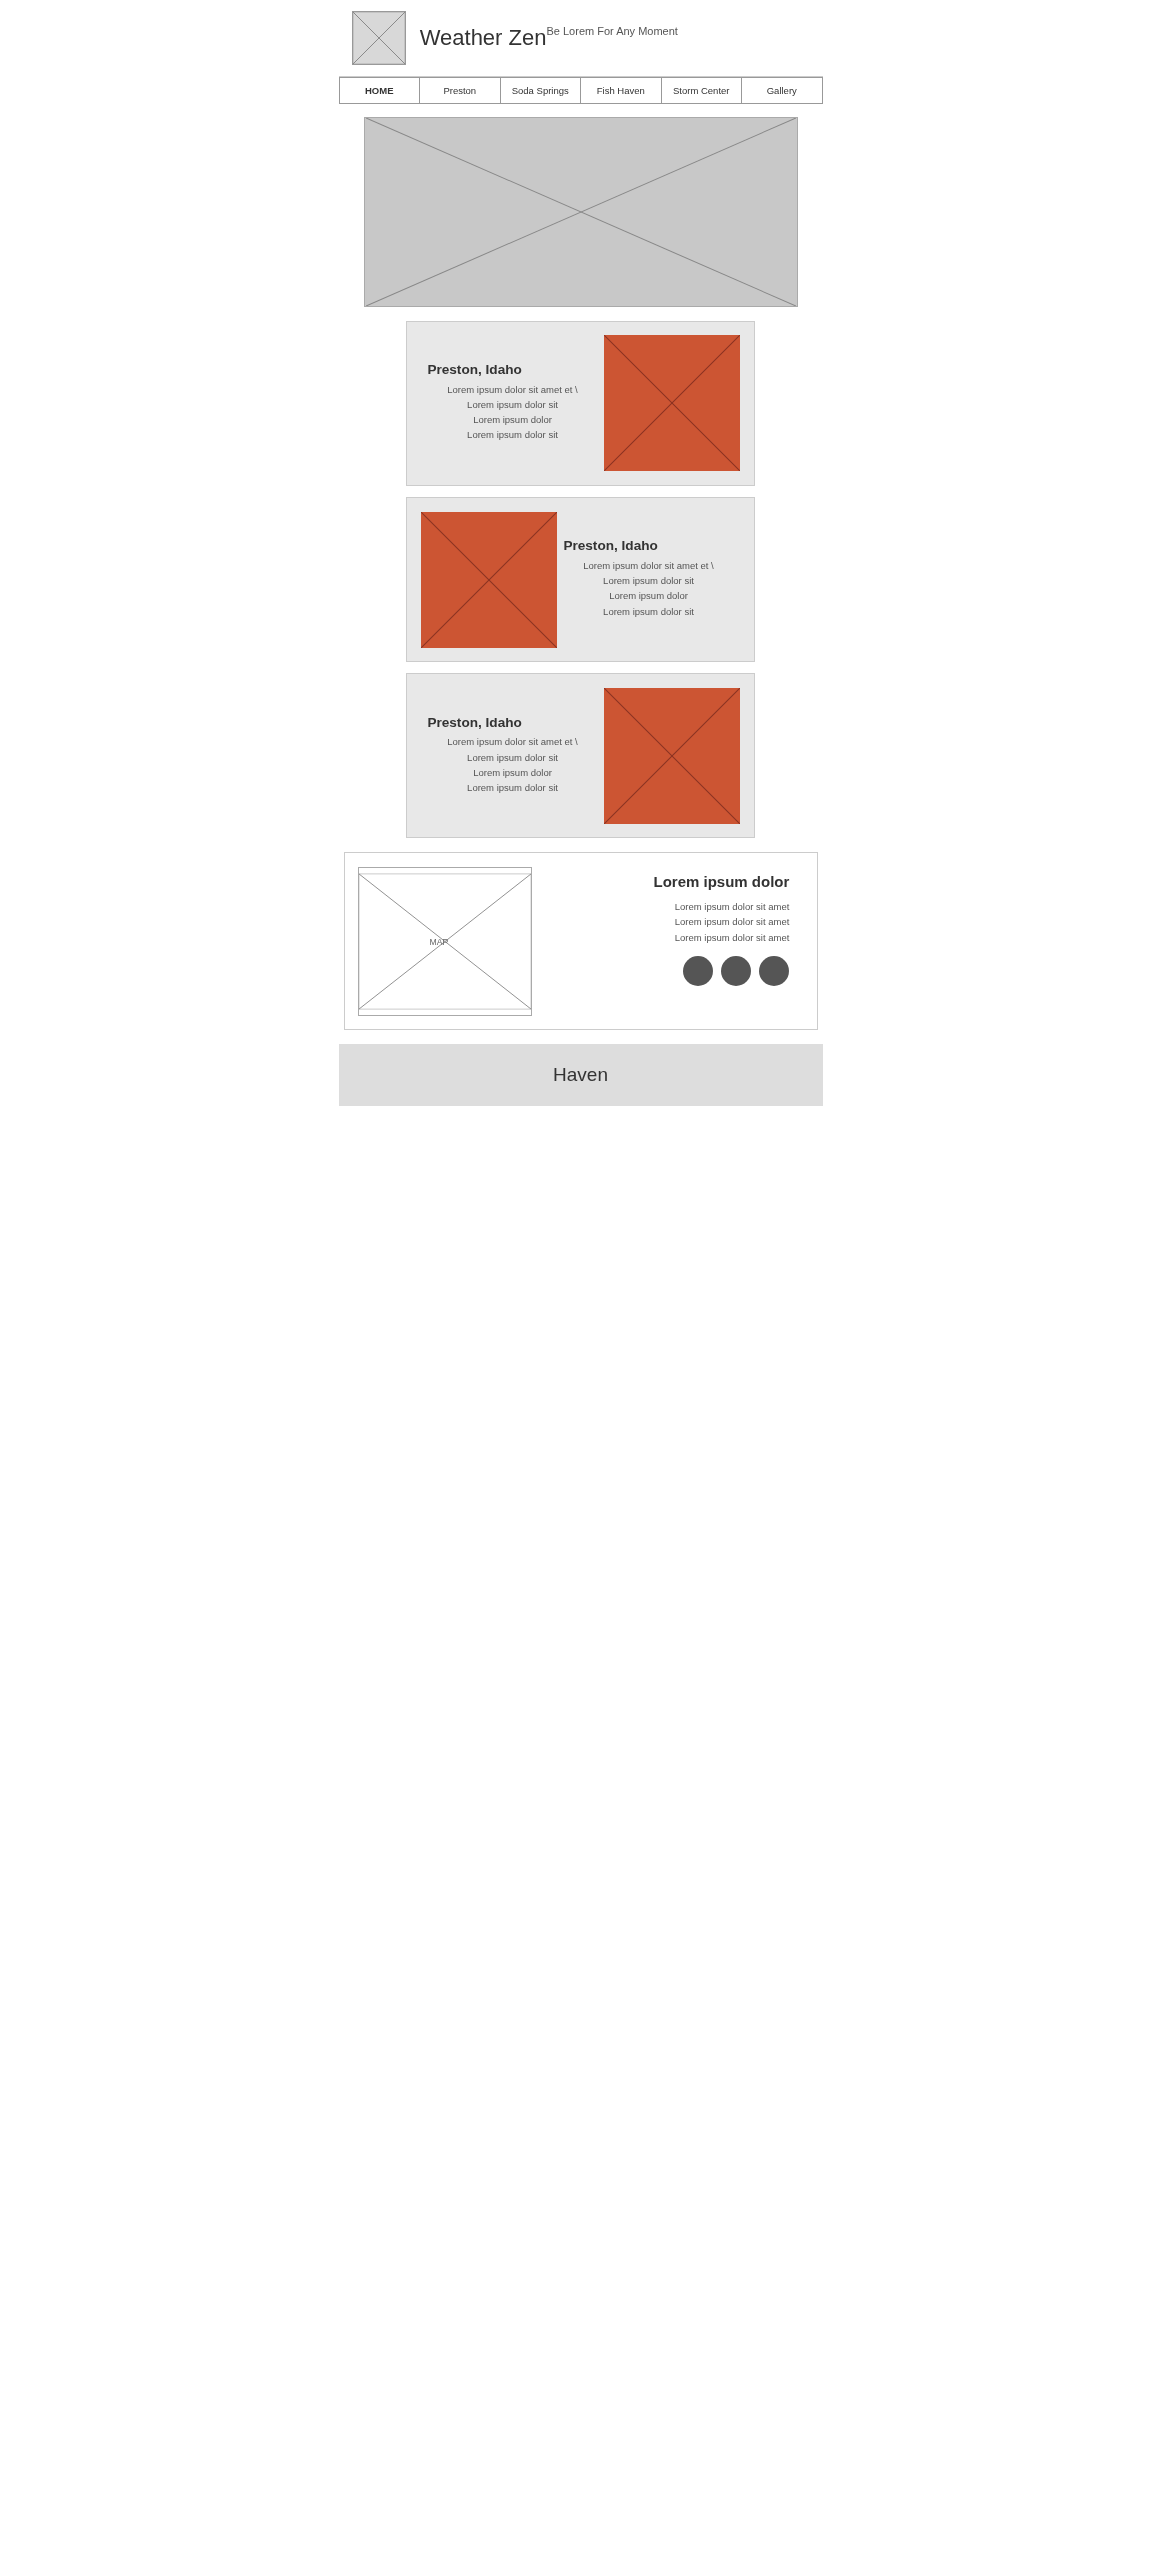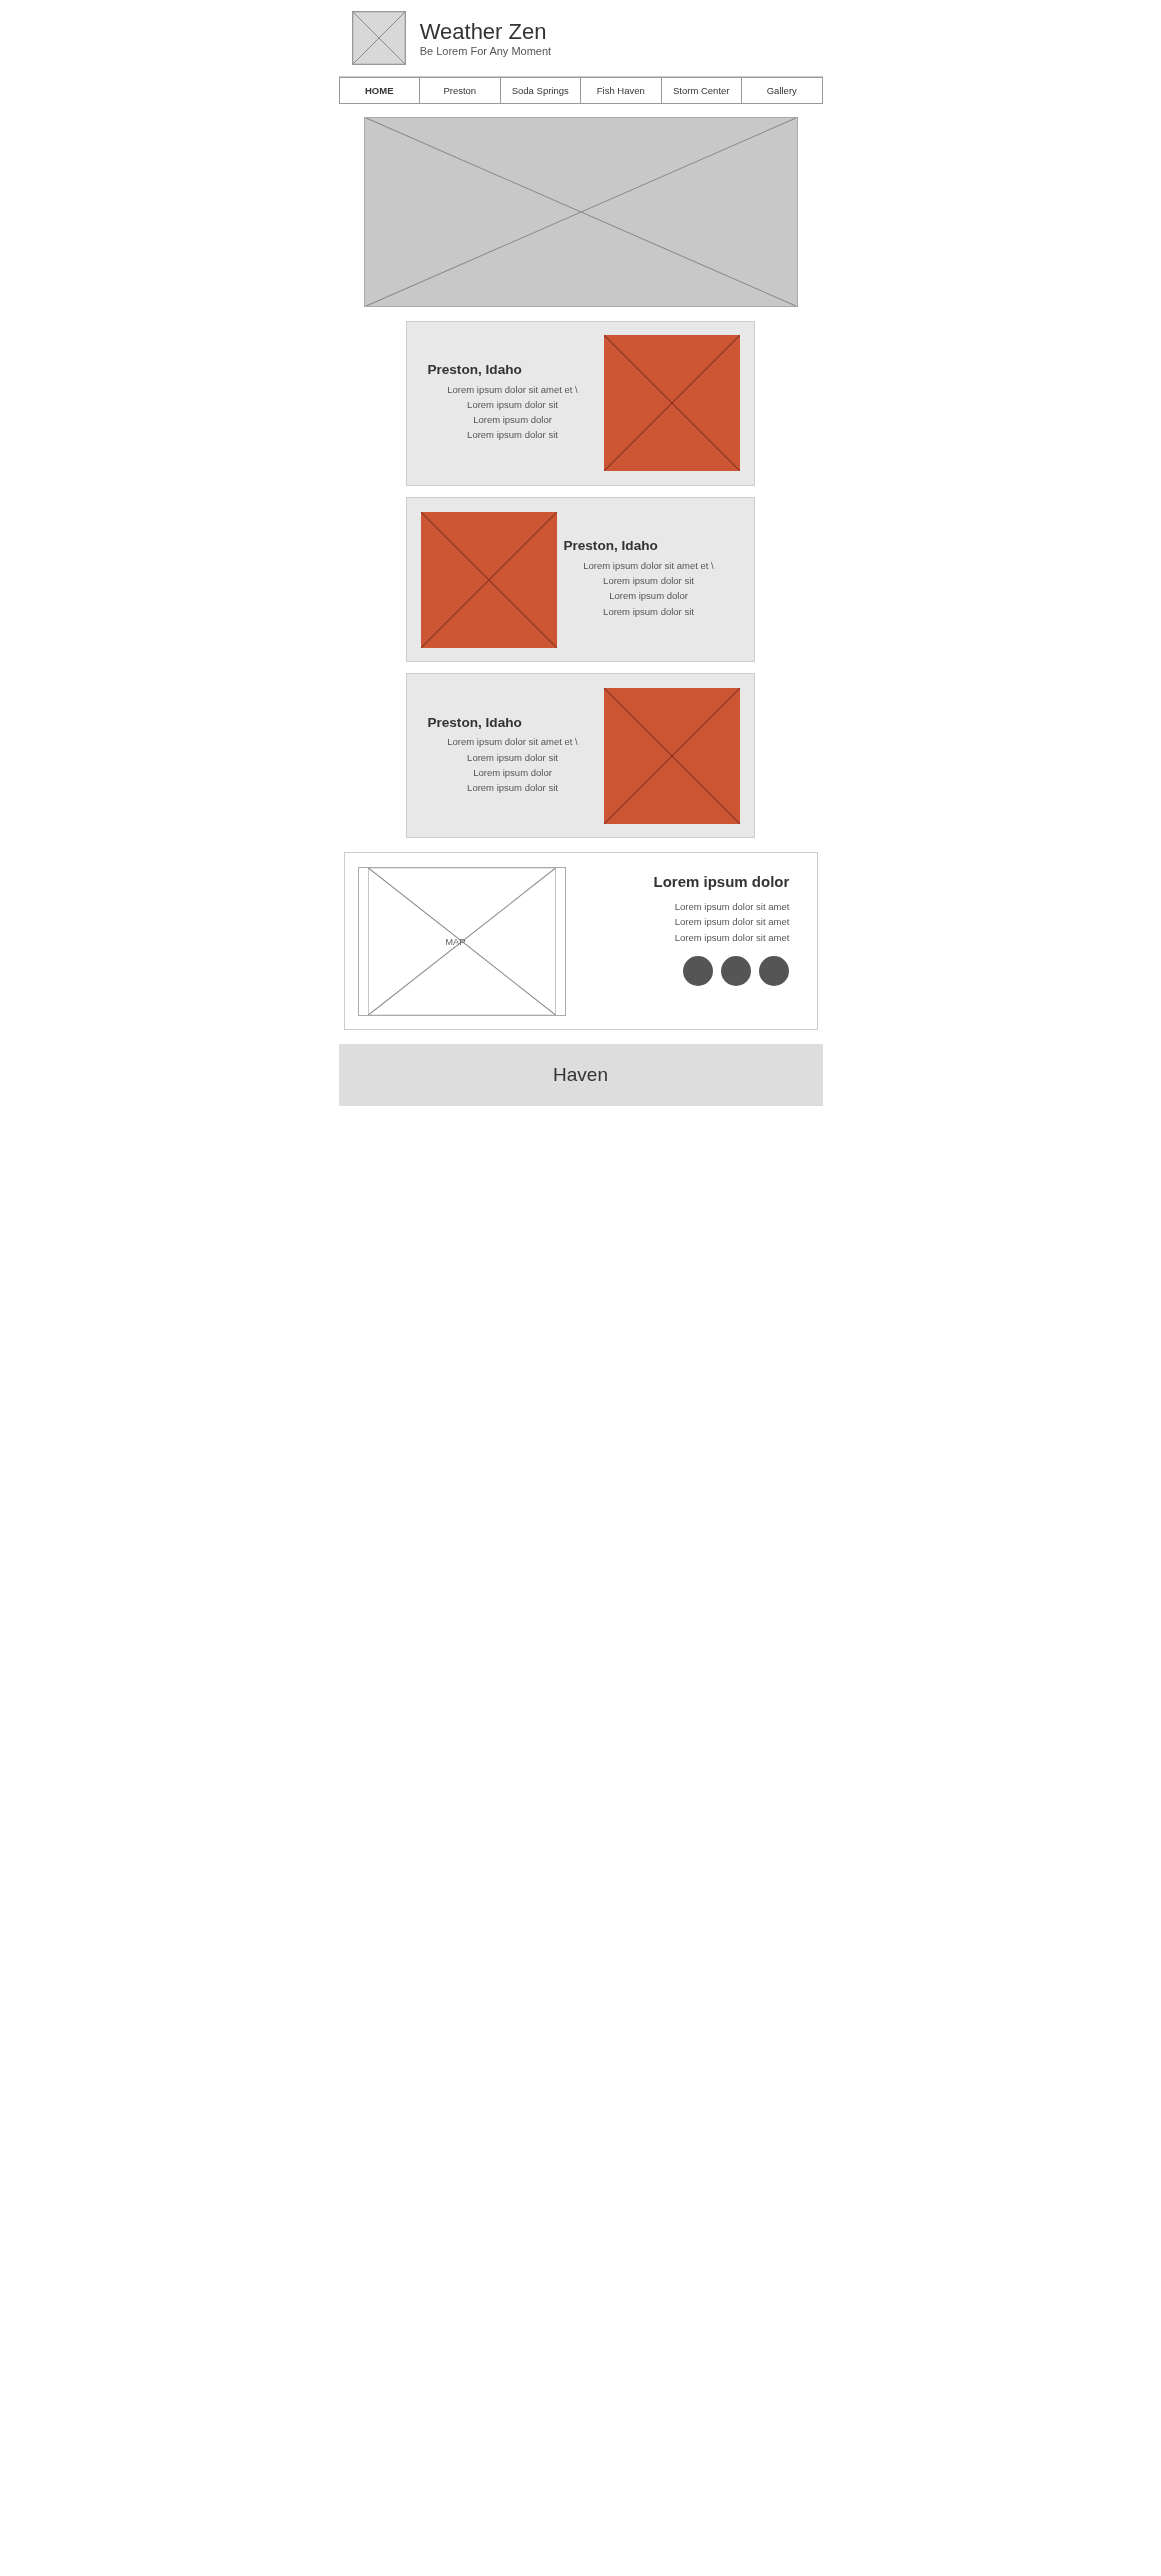--- a/index.html
+++ b/index.html
@@ -24,21 +24,20 @@
       position: relative;
       flex-shrink: 0;
       margin-right: 13.6px;
     }
     .logo-placeholder svg {
       width: 100%;
       height: 100%;
     }
     .header-text {
       display: flex;
-      flex-direction: column;
     }
     .site-title {
       font-size: 22px;
       font-weight: normal;
       color: #333;
     }
     .site-tagline {
       font-size: 11px;
       color: #555;
     }
@@ -125,21 +124,21 @@
     
     .map-section {
       margin: 13.6px auto;
       width: 474px;
       border: 0.7px solid #ccc;
       display: flex;
       padding: 13.6px;
       align-items: flex-start;
     }
     .map-placeholder {
-      width: 208px;
+      width: 174px;
       height: 149px;
       border: 0.7px solid #aaa;
       position: relative;
       flex-shrink: 0;
     }
     .map-placeholder svg {
       width: 100%;
       height: 100%;
     }
     .map-text {

